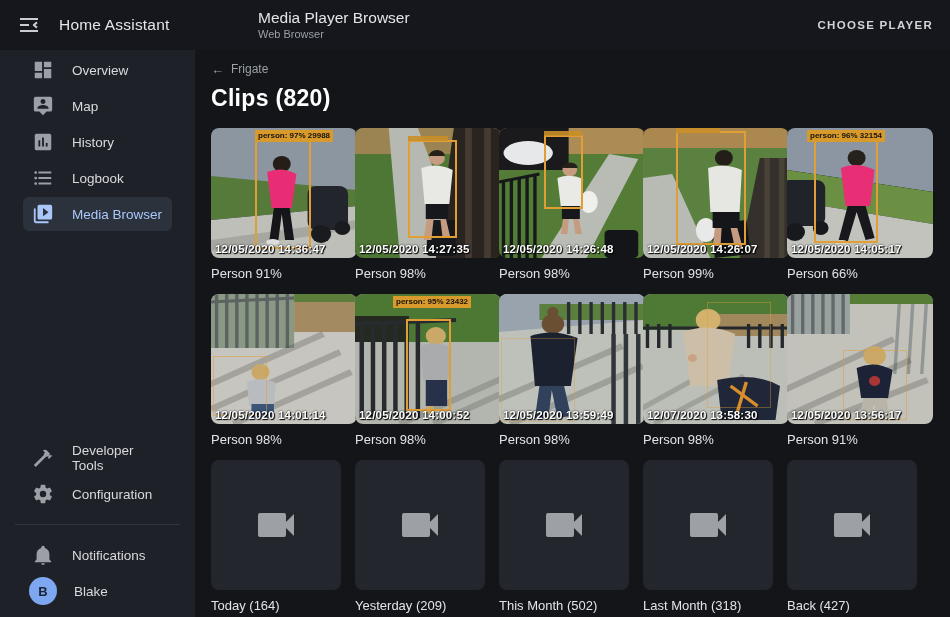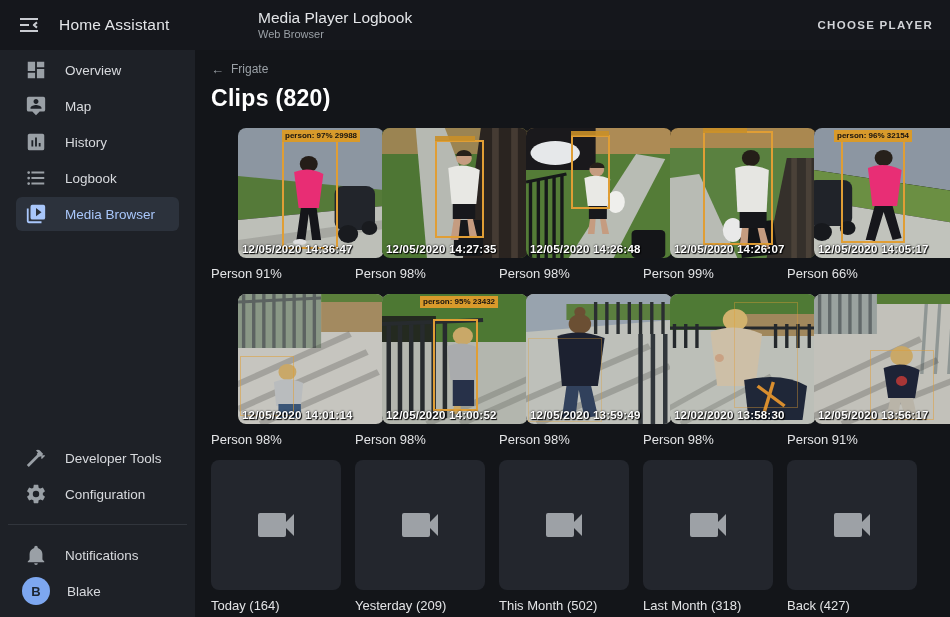--- a/index.html
+++ b/index.html
@@ -11,38 +11,38 @@
   .topbar-left{width:195px;box-sizing:border-box;display:flex;align-items:center;gap:18px;padding-left:17px;}
   .menu-btn{width:24px;height:24px;display:flex;align-items:center;justify-content:center;cursor:pointer;}
   .app-title{font-size:15.5px;color:#e3e5e8;letter-spacing:.2px;}
   .topbar-main{flex:1;display:flex;align-items:center;padding:0 15px 0 63px;}
   .media-title{font-size:15.5px;color:#e3e5e8;line-height:1.2;}
   .media-subtitle{font-size:11px;color:#9aa0a6;line-height:1.2;}
   .choose-player{margin-left:auto;font-size:11.5px;font-weight:700;letter-spacing:1.3px;color:#d2d4d8;cursor:pointer;padding:8px 2px;}
 
   
   .body{flex:1;display:flex;min-height:0;}
-  .sidebar{width:195px;box-sizing:border-box;background:#1e2127;display:flex;flex-direction:column;padding:2px 8px 8px;}
+  .sidebar{width:195px;box-sizing:border-box;background:#1e2127;display:flex;flex-direction:column;padding:2px 15px 8px;}
   .nav-item{height:34px;flex:0 0 34px;display:flex;align-items:center;gap:17px;margin:1px 8px;padding:0 8px;border-radius:6px;font-size:13.5px;font-weight:500;color:#d8dade;cursor:pointer;}
   .nav-item .ic{width:24px;height:24px;flex:0 0 24px;display:flex;align-items:center;justify-content:center;}
   .nav-item svg{width:22px;height:22px;fill:#9aa0a6;}
   .nav-item.selected{background:#2c323c;color:#a9c7fb;}
   .nav-item.selected svg{fill:#a9c7fb;}
   .sb-spacer{flex:1;}
   .sb-divider{height:1px;background:#31353c;margin:12px 0;}
   .avatar{width:28px;height:28px;border-radius:50%;background:#7da7f0;color:#1c2633;display:flex;align-items:center;justify-content:center;font-size:13px;font-weight:700;flex:0 0 28px;margin-left:-2px;}
 
   .content{flex:1;min-width:0;padding:10px 16px 0;box-sizing:border-box;background:#131519;}
   .breadcrumb{display:flex;align-items:center;gap:7px;font-size:12px;color:#9aa0a6;height:18px;cursor:pointer;width:max-content;}
   .back-arrow{font-size:13px;line-height:1;}
   .page-title{font-size:23px;font-weight:700;color:#ffffff;margin:7px 0 16px;letter-spacing:.3px;}
 
   .grid{display:grid;grid-template-columns:repeat(5,130px);column-gap:14px;row-gap:13px;}
   .card{width:130px;cursor:pointer;}
-  .thumb{position:relative;width:146px;height:130px;border-radius:8px;overflow:hidden;background:#000;margin-left:27px;}
+  .thumb{position:relative;width:146px;height:130px;border-radius:8px;overflow:hidden;background:#000;}
   .thumb svg.scene{position:absolute;inset:0;width:100%;height:100%;}
   .bbox{position:absolute;border:2px solid #e09e35;}
   .bbox.faint{border-width:1px;opacity:.55;}
   .det-strip{position:absolute;height:5px;background:#c98f28;opacity:.9;}
   .det-label{position:absolute;top:2px;background:#d89a2b;color:#171310;font-size:8px;font-weight:700;line-height:1.2;padding:1px 3px;white-space:nowrap;}
   .stamp{position:absolute;left:4px;bottom:3px;font-size:11.5px;font-weight:800;color:#fff;letter-spacing:.2px;white-space:nowrap;text-shadow:0 0 2px #000,1px 1px 1px #000;}
   .caption{margin-top:8px;font-size:13px;color:#e3e4e6;}
   .folder-thumb{width:130px;height:130px;border-radius:8px;background:#23262d;display:flex;align-items:center;justify-content:center;}
   .folder-thumb svg{width:48px;height:48px;fill:#9da1a6;}
 </style>
@@ -56,21 +56,21 @@
       <div class="menu-btn">
         <svg viewBox="0 0 24 24">
             <path d="M3,6 H21 M3,12 H12 M3,18 H21" stroke="#c9ccd1" stroke-width="2" fill="none"></path>
             <path d="M20,9.4 L16.8,12 L20,14.6" stroke="#c9ccd1" stroke-width="2" fill="none" stroke-linejoin="round"></path>
           </svg>
       </div>
       <div class="app-title">Home Assistant</div>
     </div>
     <div class="topbar-main">
       <div>
-        <div class="media-title">Media Player Logbook</div>
+        <div class="media-title">Media Player Browser</div>
         <div class="media-subtitle">Web Browser</div>
       </div>
       <div class="choose-player">CHOOSE PLAYER</div>
     </div>
   </div>
 
   <div class="body">
 
     <div class="sidebar">
       <div class="nav-item">
@@ -403,21 +403,21 @@
               <circle cx="58" cy="26" r="11" fill="#d2b26d"></circle>
               <path d="M36,38 Q58,28 82,40 L76,92 L42,92 Z" fill="#cdbfa7"></path>
               <circle cx="44" cy="64" r="4" fill="#c9a183"></circle>
               <path d="M66,86 Q100,78 122,92 L118,126 L70,126 Z" fill="#1f2738"></path>
               <g stroke="#d98e2e" stroke-width="3">
                   <line x1="78" y1="92" x2="102" y2="112"></line>
                   <line x1="92" y1="88" x2="84" y2="118"></line>
                 </g>
             </svg>
             <div class="bbox faint" style="left:64px;top:8px;width:62px;height:104px;opacity:.4;"></div>
-            <div class="stamp">12/02/2020 13:58:30</div>
+            <div class="stamp">12/07/2020 13:58:30</div>
           </div>
           <div class="caption">Person 98%</div>
         </div>
 
         <div class="card">
           <div class="thumb">
             <svg class="scene" viewBox="0 0 130 130" preserveAspectRatio="none">
               <rect width="130" height="130" fill="#c2c1ba"></rect>
               <rect width="56" height="40" fill="#9aa29f"></rect>
               <g stroke="#62696a" stroke-width="3">

